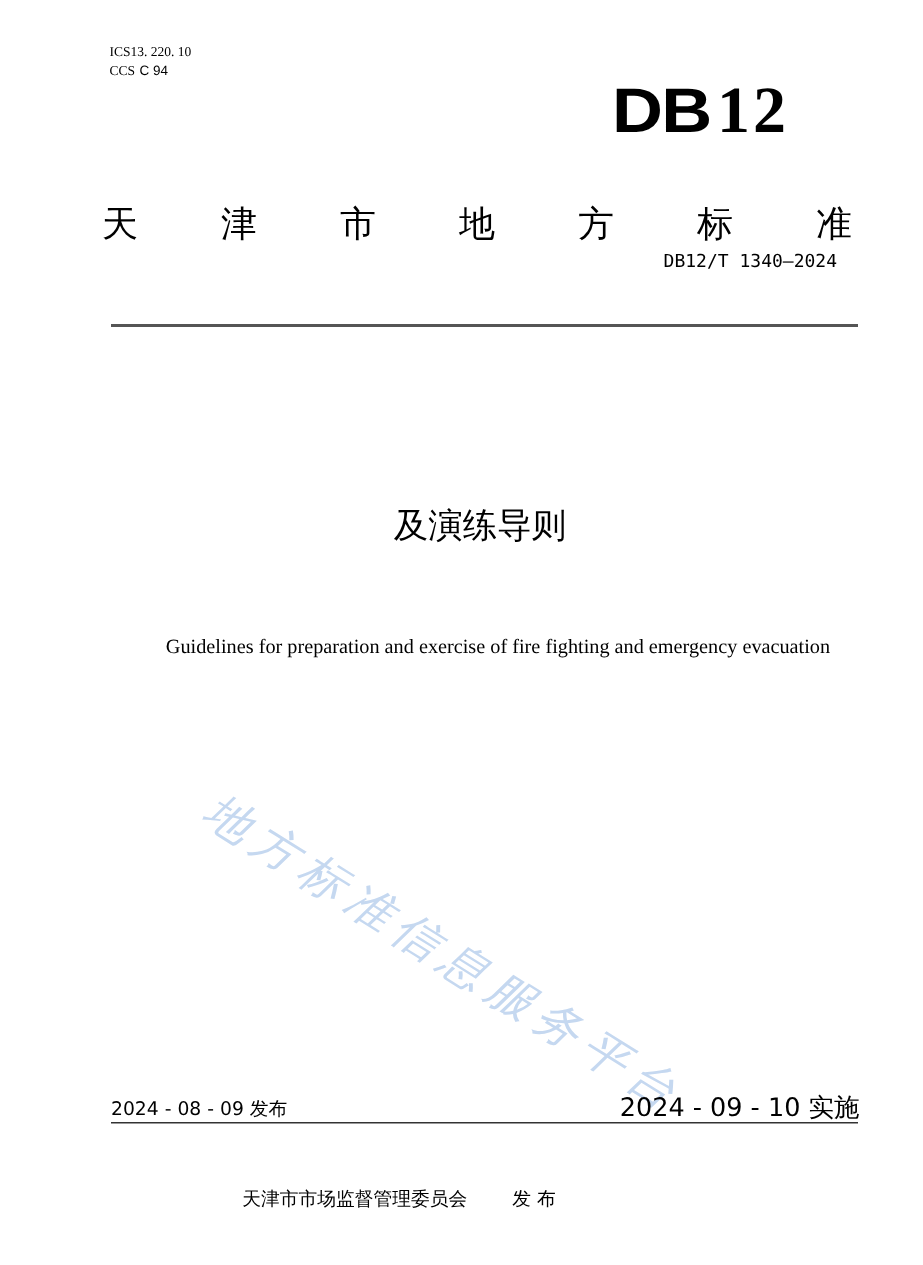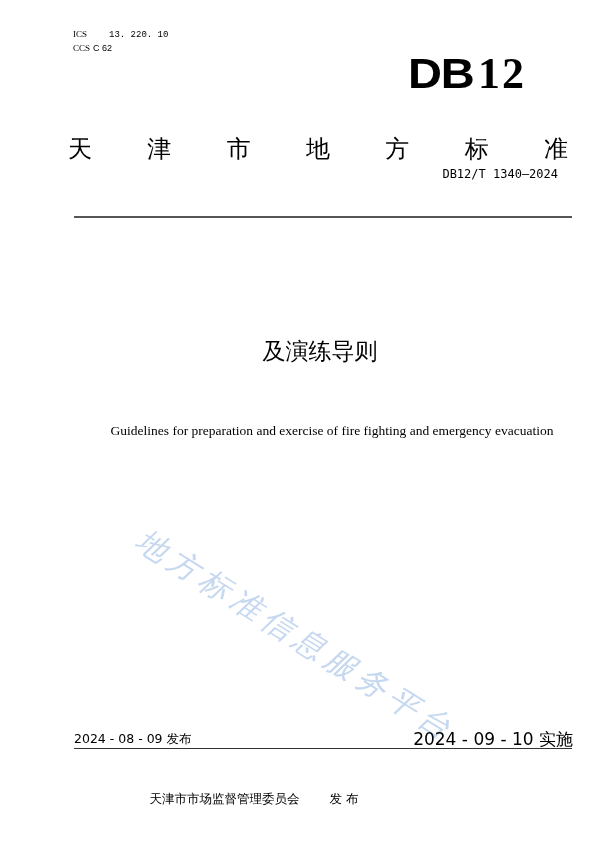--- a/index.html
+++ b/index.html
@@ -1,44 +1,44 @@
 <!DOCTYPE html>
 <html><head>
   <meta charset="utf-8">
   <style>
     html, body { margin: 0; padding: 0; background: #ffffff; }
     body { width: 615px; height: 843px; position: relative; overflow: hidden; color: #000; font-family: "DejaVu Sans", sans-serif; }
     .abs { position: absolute; }
     .ics { left: 73px; top: 28px; font-size: 9px; line-height: 13px; font-family: "Liberation Serif", serif; }
-    .ics .code { font-family: Liberation Mono, monospace; margin-left: 22px; }
+    .ics .code { font-family: Liberation Serif, serif; margin-left: 0; }
     .ics .code2 { font-family: "Liberation Sans", sans-serif; margin-left: 3px; }
     .logo { left: 408px; top: 52px; height: 44px; display: flex; align-items: flex-end; }
     .logo .db { font-family: "Liberation Sans", sans-serif; font-weight: 900; font-size: 42px; line-height: 44px; letter-spacing: -1px; transform: scaleX(1.12); transform-origin: left bottom; display: inline-block; width: 66px; }
     .logo .num { font-family: "Liberation Serif", serif; font-weight: bold; font-size: 44px; line-height: 44px; margin-left: 4px; letter-spacing: 2px; }
     .std-title { left: 68px; top: 134px; width: 500px; display: flex; justify-content: space-between; font-size: 24px; line-height: 30px; }
     .std-no { right: 57px; top: 167px; font-family: "DejaVu Sans Mono", monospace; font-size: 12px; line-height: 14px; }
     .rule-top { left: 74px; top: 216px; width: 498px; height: 2px; background: #555; }
     .title-cn { left: 40px; top: 335px; width: 560px; text-align: center; font-size: 23px; line-height: 32px; }
     .title-en { left: 52px; top: 422px; width: 560px; text-align: center; font-family: "Liberation Serif", serif; font-size: 13.5px; line-height: 17px; }
     .watermark { left: 150px; top: 520px; width: 400px; transform-origin: left top; transform: rotate(32deg); font-size: 31px; color: #c5d8f0; letter-spacing: 6px; font-style: italic; white-space: nowrap; }
     .date-left { left: 74px; top: 731px; font-size: 12.5px; line-height: 16px; }
     .date-right { right: 42px; top: 731px; font-size: 17px; line-height: 16px; }
     .rule-bottom { left: 74px; top: 748px; width: 498px; height: 1px; background: #333; }
-    .publisher { left: 0; top: 791px; width: 508px; text-align: center; font-size: 12.5px; line-height: 16px; }
+    .publisher { left: 0; top: 791px; width: 508px; text-align: center; font-size: 12.5px; line-height: 16px; padding-left: 12px; }
     .publisher .gap { display: inline-block; width: 30px; }
   </style>
 </head>
 <body>
 
 <div class="abs ics">
   <div>
     <span>ICS</span><span class="code">13. 220. 10</span>
   </div>
   <div>
-    <span>CCS</span><span class="code2">C 62</span>
+    <span>CCS</span><span class="code2">C 94</span>
   </div>
 </div>
 
 <div class="abs logo">
   <span class="db">DB</span>
   <span class="num">12</span>
 </div>
 
 <div class="abs std-title">
   <span>天</span>

